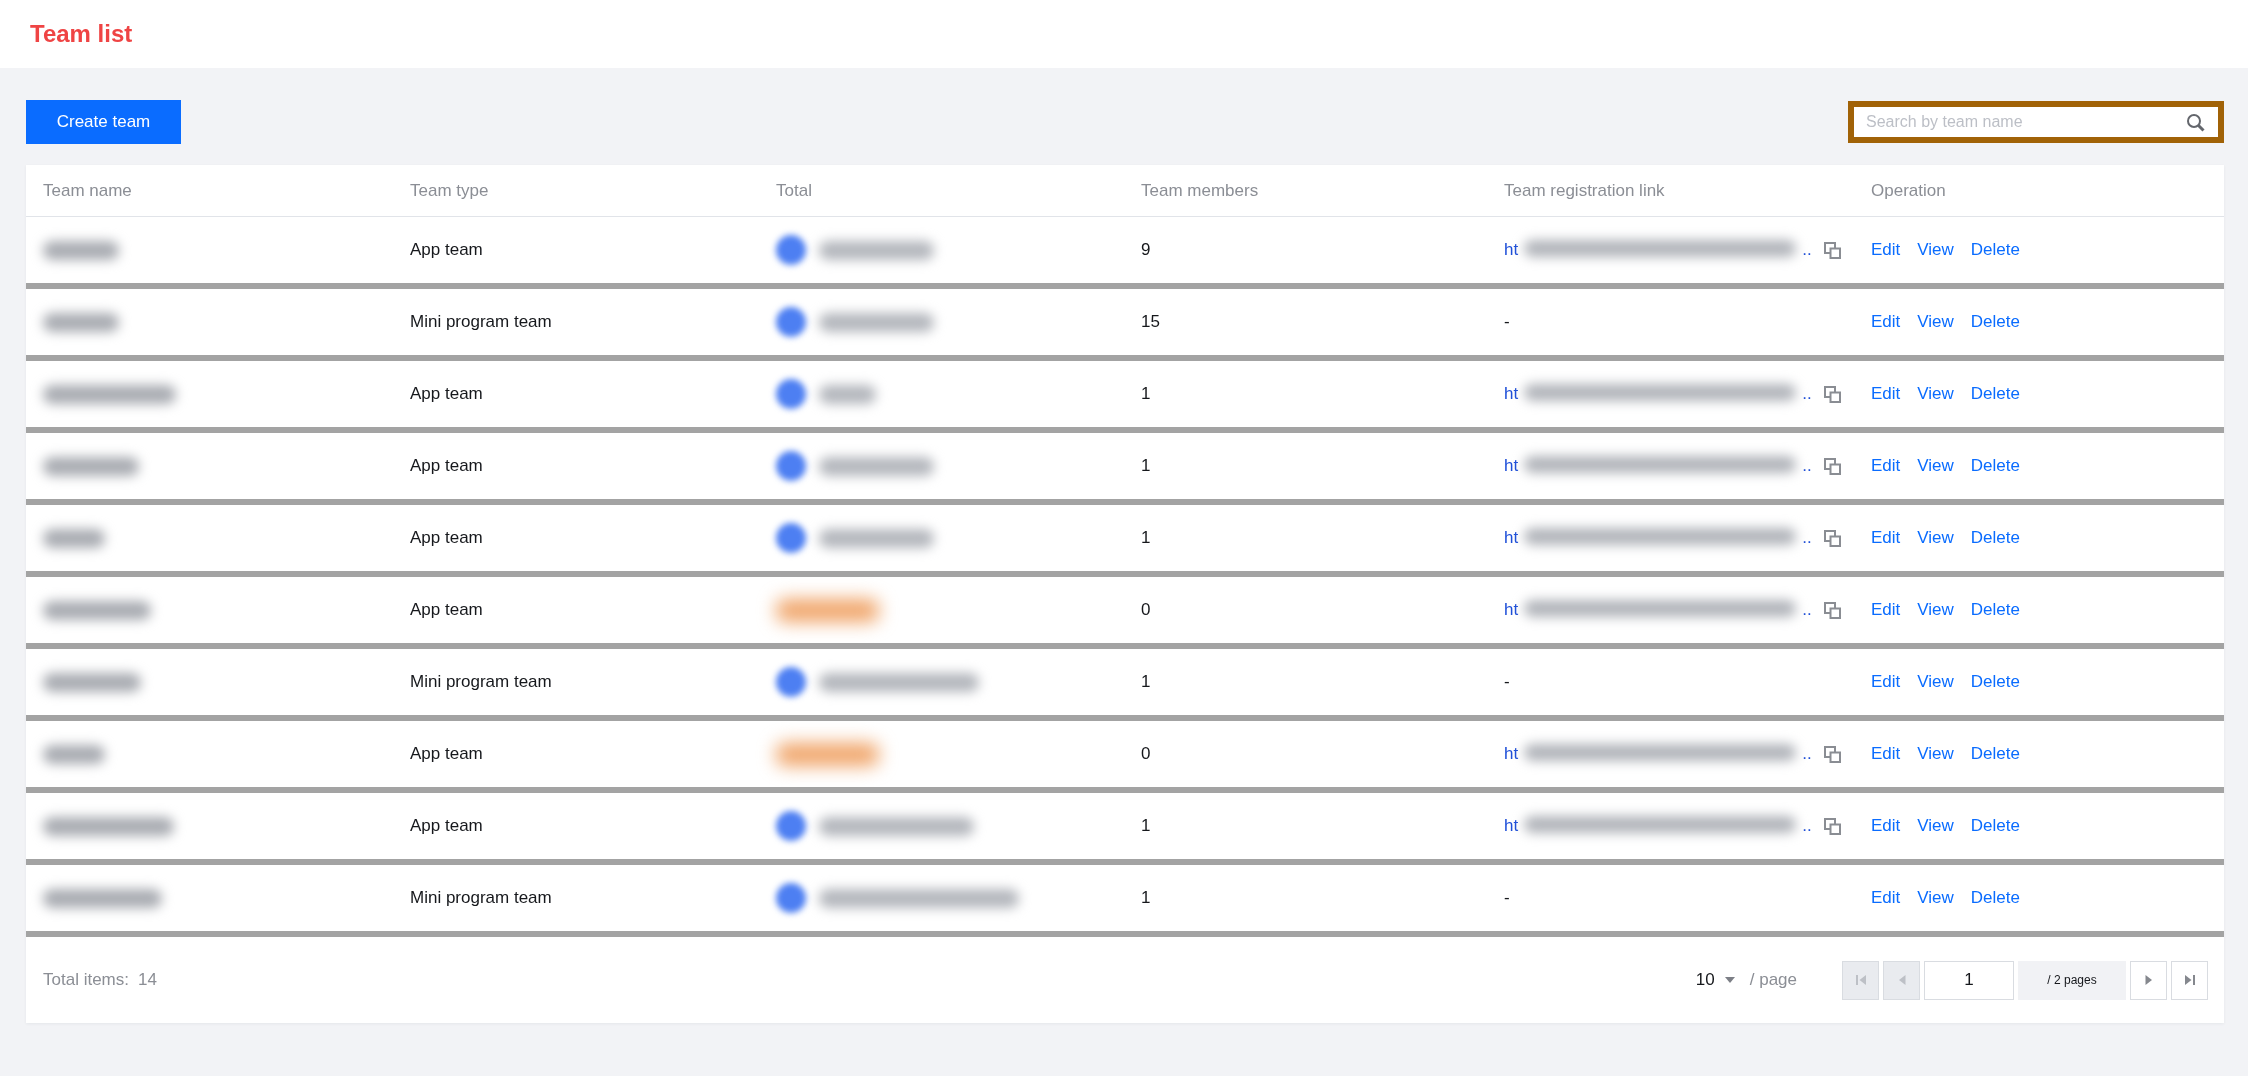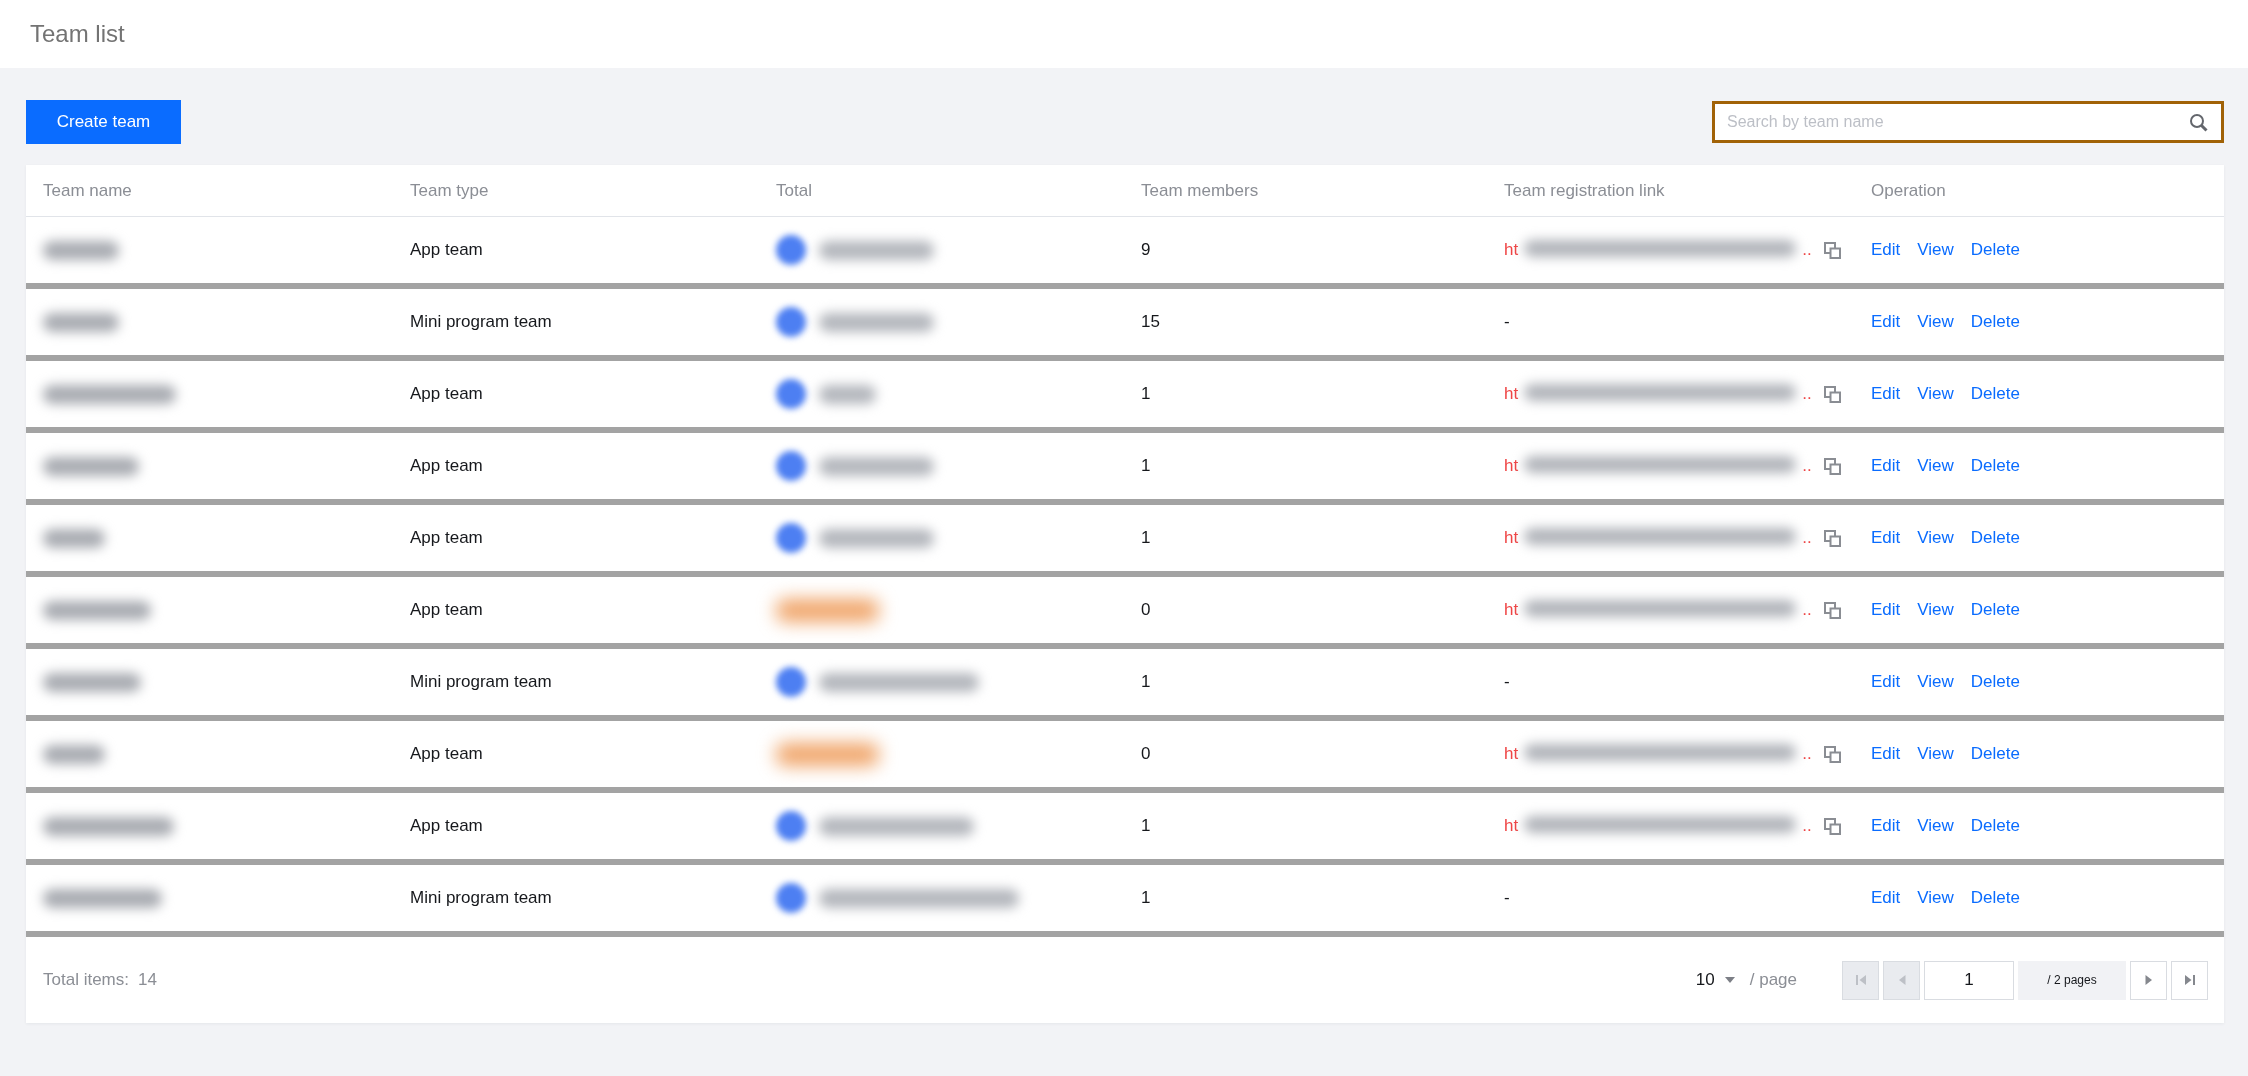--- a/index.html
+++ b/index.html
@@ -3,47 +3,47 @@
 <meta charset="utf-8">
 <style>
   * { margin:0; padding:0; box-sizing:border-box; }
   html,body { width:2248px; height:1076px; }
   body {
     font-family:"Liberation Sans","DejaVu Sans",sans-serif;
     background:#f2f3f6; color:#16181c; overflow:hidden;
     --accent:#0a6cff; --avatar:#4d7ff2; --warning:#f0a468;
   }
   .topbar { height:68px; background:#fff; display:flex; align-items:center; padding:0 30px; }
-  .topbar h1 { font-size:24px; font-weight:normal; color:#737373; }
+  .topbar h1 { font-size:24px; font-weight:bold; color:#ef4444; }
   .content { padding:32px 24px 5px 26px; }
   .toolbar { display:flex; justify-content:space-between; align-items:center; height:44px; }
   .btn-primary {
     width:155px; height:44px; background:var(--accent); color:#fff; border:none;
     font-size:17px; font-family:inherit; cursor:pointer;
   }
   .search {
-    width:512px; height:42px; background:#fff; border:3px solid #a16207;
+    width:376px; height:42px; background:#fff; border:6px solid #a16207;
     display:flex; align-items:center; padding:0 12px;
   }
   .search input {
     flex:1; border:none; outline:none; font-size:16px; font-family:inherit; color:#16181c; background:transparent;
   }
   .search input::placeholder { color:#bcbfc6; }
   .search svg { flex:none; cursor:pointer; }
   .card { margin-top:21px; background:#fff; box-shadow:0 1px 3px rgba(20,30,50,.06); }
   .grid { display:grid; grid-template-columns:367px 366px 365px 363px 367px 1fr; align-items:center; padding-left:17px; }
   .thead { height:52px; color:#8b8e95; font-size:17px; border-bottom:1px solid #e1e4e9; }
   .trow  { height:72px; font-size:17px; border-bottom:6px solid #a3a3a3; }
   .cell  { display:flex; align-items:center; min-width:0; }
   .blob  { display:inline-block; border-radius:9px; }
   .name-blob  { height:19px; background:#a9acb2; filter:blur(6px); }
   .admin-blob { height:19px; background:#b4b7bd; filter:blur(6px); }
   .warn-blob  { height:23px; background:var(--warning); filter:blur(9px); }
   .avatar { width:30px; height:30px; border-radius:50%; background:var(--avatar); filter:blur(3px); margin-right:13px; flex:none; }
-  .lnk-wrap { display:inline-flex; align-items:flex-start; color:#ef4444; }
+  .lnk-wrap { display:inline-flex; align-items:flex-start; color:#1d4ed8; }
   .link-blob { height:17px; background:#b1b4ba; filter:blur(6px); margin:0 6px; }
   .copy { margin-left:11px; display:inline-flex; cursor:pointer; }
   .ops a { color:var(--accent); text-decoration:none; margin-right:17px; cursor:pointer; }
   .tfoot { height:86px; display:flex; align-items:center; justify-content:space-between; padding:0 16px 0 17px; }
   .total { color:#8b8e95; font-size:17px; }
   .total b { font-weight:normal; margin-left:9px; }
   .pager { display:flex; align-items:center; }
   .psize { display:flex; align-items:center; font-size:17px; color:#16181c; cursor:pointer; }
   .psize .caret { margin-left:9px; display:inline-flex; }
   .perpage { color:#8b8e95; margin-left:14px; font-size:17px; }

